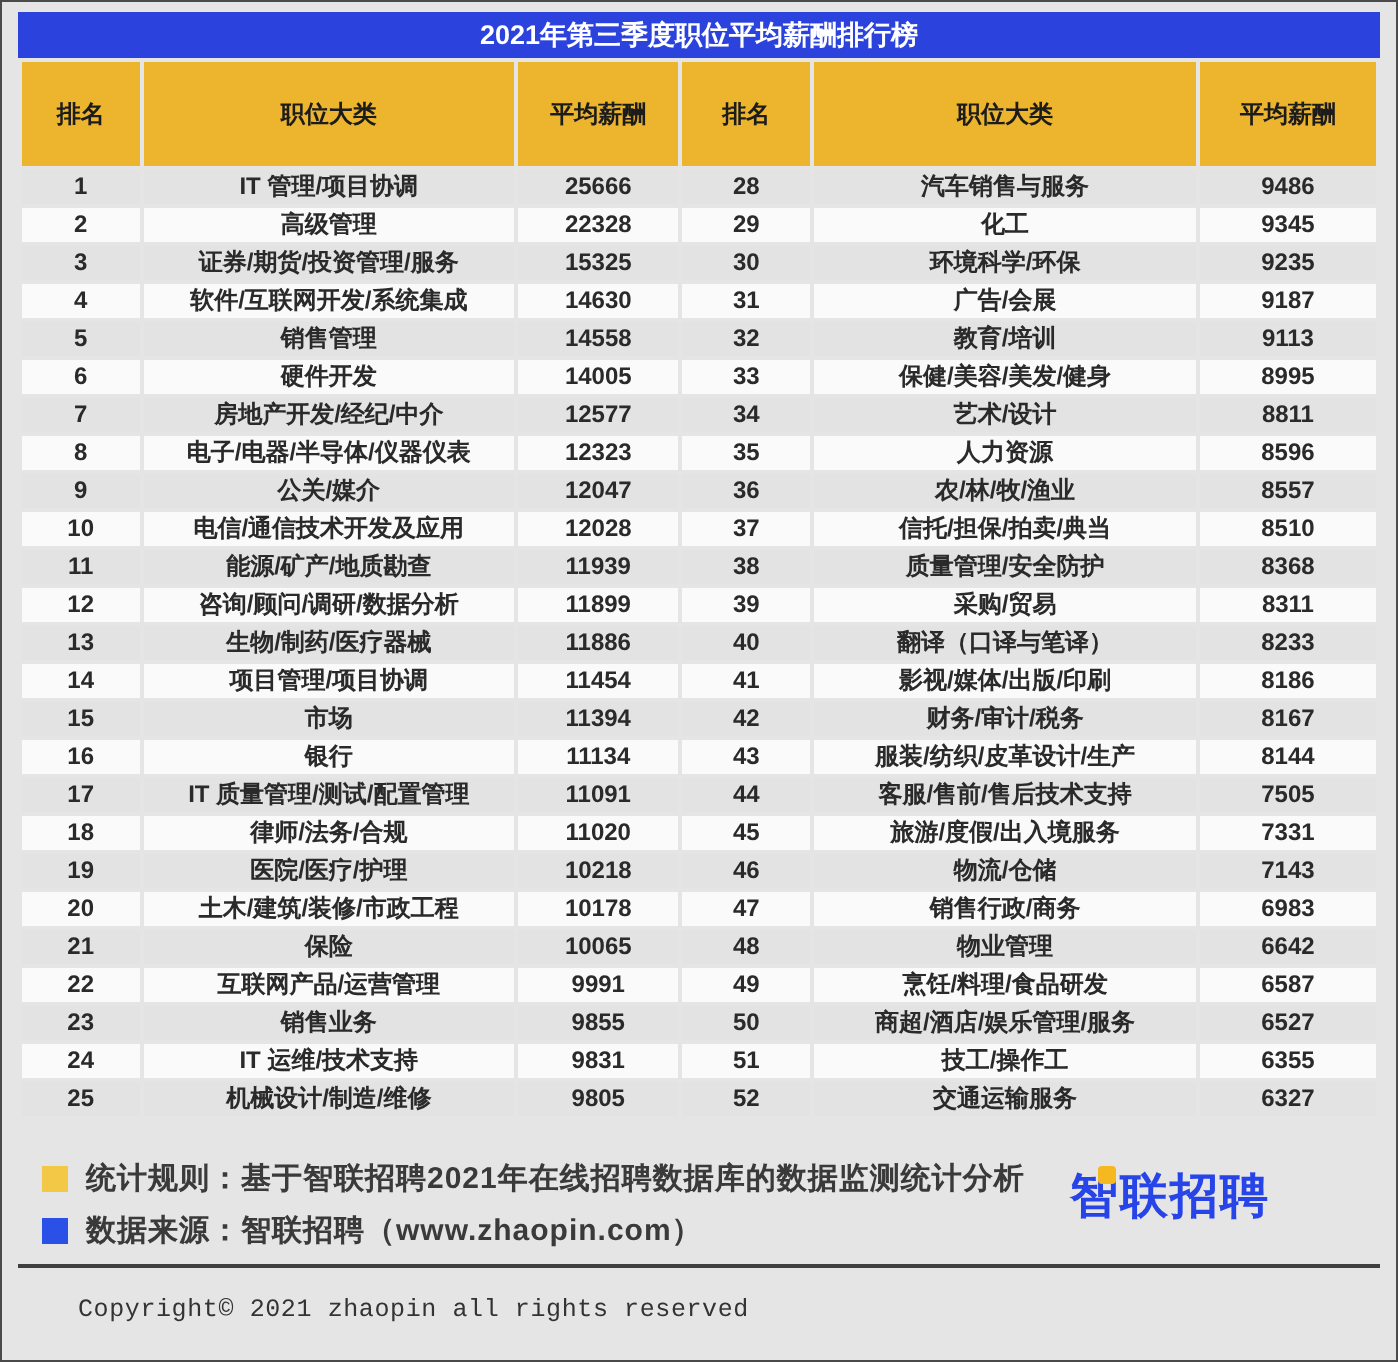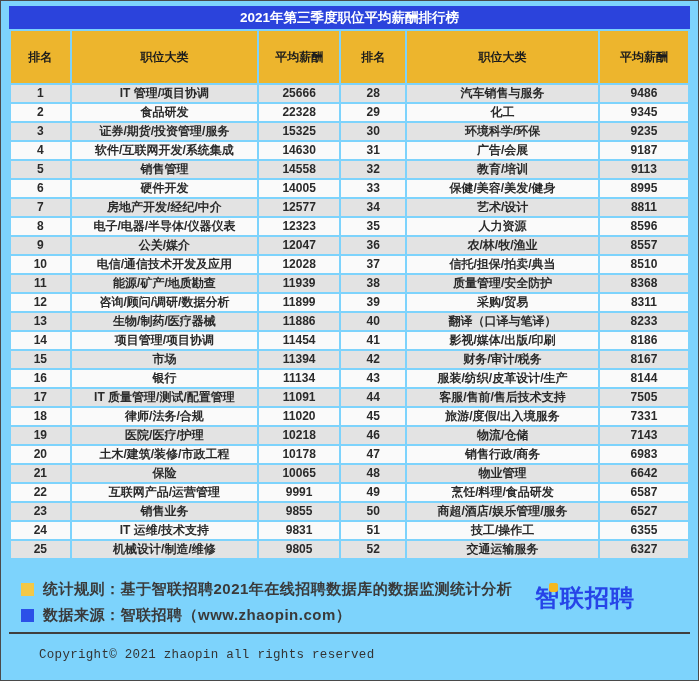--- a/index.html
+++ b/index.html
@@ -1,17 +1,17 @@
 <!DOCTYPE html>
 <html style="--blue: #2B43DC; --gold: #EDB52D; --row-odd: #E3E3E3; --row-even: #FAFAFA;"><head>
 <meta charset="utf-8">
 <style>
   html,body{margin:0;padding:0;background:#fff;}
   body{width:699px;height:681px;font-family:"Liberation Sans","DejaVu Sans",sans-serif;}
-  .page{box-sizing:border-box;width:699px;height:681px;border:1px solid #4a4a4a;background:#7dd3fc;position:relative;overflow:hidden;}
+  .page{box-sizing:border-box;width:699px;height:681px;border:1px solid #4a4a4a;background:#e5e5e5;position:relative;overflow:hidden;}
   .content{margin:5px 8px 0 8px;}
   .title-bar{background:var(--blue);color:#fff;font-weight:bold;font-size:13.5px;text-align:center;height:23px;line-height:23px;}
   table.rank{width:100%;border-collapse:separate;border-spacing:2px;table-layout:fixed;margin-top:0;}
   table.rank th{background:var(--gold);color:#1c1c1c;font-size:12px;font-weight:bold;height:16px;line-height:16px;padding:18px 2px;text-align:center;}
   table.rank td{font-size:12px;font-weight:600;color:#2a2a2a;text-align:center;height:15px;line-height:15px;padding:1px 2px;white-space:nowrap;overflow:hidden;}
   tr.odd td{background:var(--row-odd);}
   tr.even td{background:var(--row-even);}
   .footer{margin:20px 8px 0 8px;position:relative;}
   .legend-row{display:flex;align-items:center;margin:0 0 7px 12px;}
   .sq{width:13px;height:13px;margin-right:9px;flex:0 0 13px;}
@@ -52,21 +52,21 @@
           <tr class="odd">
             <td>1</td>
             <td>IT 管理/项目协调</td>
             <td>25666</td>
             <td>28</td>
             <td>汽车销售与服务</td>
             <td>9486</td>
           </tr>
           <tr class="even">
             <td>2</td>
-            <td>食品研发</td>
+            <td>高级管理</td>
             <td>22328</td>
             <td>29</td>
             <td>化工</td>
             <td>9345</td>
           </tr>
           <tr class="odd">
             <td>3</td>
             <td>证券/期货/投资管理/服务</td>
             <td>15325</td>
             <td>30</td>

